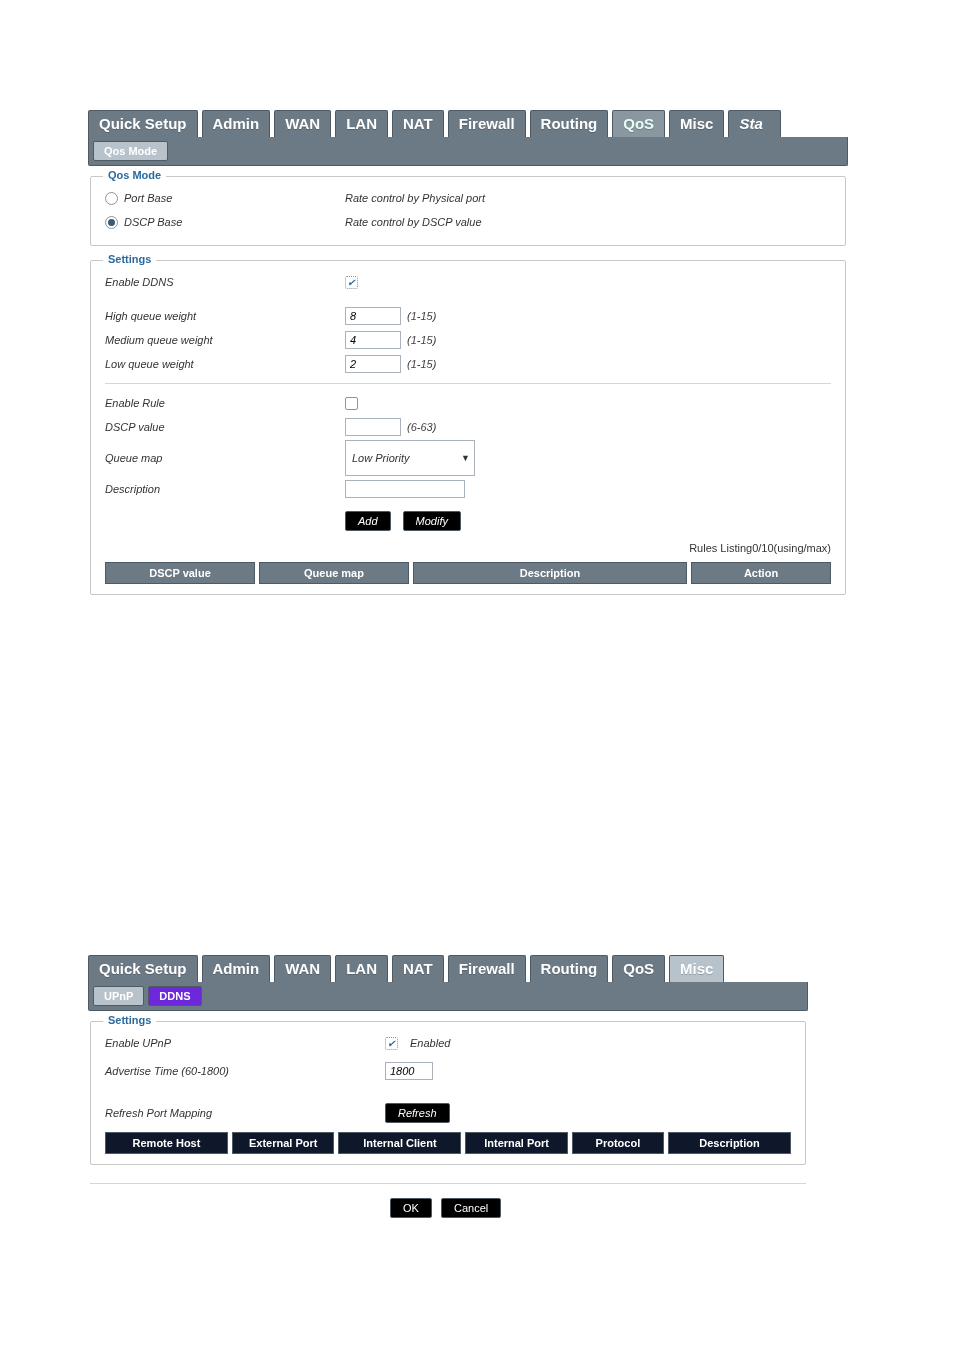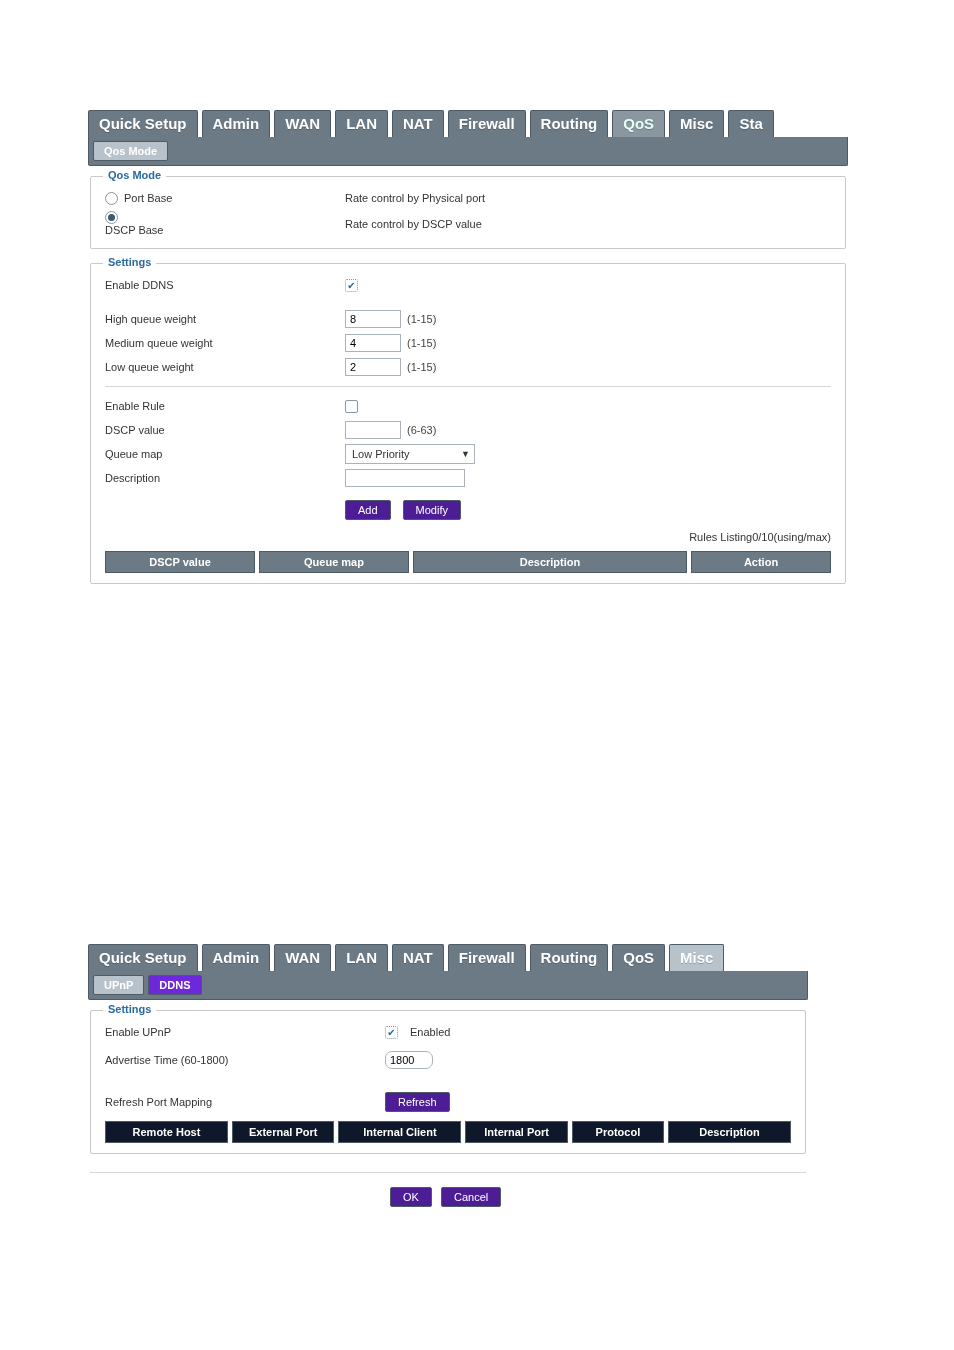--- a/index.html
+++ b/index.html
@@ -14,59 +14,59 @@
     background: #6c7a85; color: #fff; font-weight: bold;
     font-size: 15px; padding: 4px 10px 5px 10px;
     border: 1px solid #4e5b65; border-bottom: none;
     border-radius: 2px 2px 0 0;
     text-shadow: 0 1px 0 rgba(0,0,0,0.2);
     white-space: nowrap;
     cursor: pointer;
   }
   .tab.active { background: #8a96a0; color: #e6fff3; }
   .tab.misc-active { background: #b8c2cb; color: #fff; }
-  .tab.cut { padding-right: 10px; }
+  .tab.cut { padding-right: 17px; font-style: italic; }
 
   .subtabs { display: flex; gap: 4px; background: #6c7a85; padding: 4px 4px 4px 4px; border: 1px solid #4e5b65; border-top: none; border-radius: 0 0 2px 2px; }
   .subtab {
     background: #8a96a0; color: #fff; font-size: 11px; font-weight: bold;
     padding: 3px 10px; border: 1px solid #4e5b65; border-radius: 2px;
     cursor: pointer;
   }
   .subtab.active { background: #b8c2cb; color: #fff; }
   .subtab.dim { background: #6d28d9; }
 
   
   .group { border: 1px solid #c8c8c8; border-radius: 2px; margin: 10px 2px 8px 2px; padding: 8px 14px 10px 14px; position: relative; background: #fff; }
   .group .legend { position: absolute; top: -8px; left: 12px; background: #fff; padding: 0 5px; font-weight: bold; color: #2a6aa0; }
   .group + .group { margin-top: 14px; }
 
-  .row { display: flex; align-items: center; min-height: 22px; margin: 2px 0; }
+  .row { display: flex; align-items: center; min-height: 22px; margin: 2px 0; font-style: italic; }
   .row .label { width: 240px; flex: 0 0 240px; }
   .row .ctrl { display: flex; align-items: center; gap: 6px; }
 
   hr.sep { border: none; border-top: 1px solid #d6d6d6; margin: 8px 0; }
 
   
   .radio, .check { width: 13px; height: 13px; border: 1px solid #8a96a0; border-radius: 2px; background: #fff; display: inline-flex; align-items: center; justify-content: center; margin-right: 6px; cursor: pointer; }
   .radio { border-radius: 50%; }
   .radio.on::after { content: ""; width: 7px; height: 7px; border-radius: 50%; background: #3a5a78; }
   .check.on::after { content: "✔"; font-size: 10px; color: #2a6aa0; }
   .check.dashed { border-style: dotted; }
 
   .txtin { width: 56px; height: 18px; border: 1px solid #aab3bb; padding: 0 4px; font: inherit; background: #fff; }
   .txtin.desc { width: 120px; }
-  .txtin.wide { width: 48px; border-radius: 7px; }
+  .txtin.wide { width: 48px; }
   .hint { color: #444; }
 
-  .select { width: 130px; height: 20px; border: 1px solid #aab3bb; background: #fff; display: inline-flex; align-items: center; justify-content: space-between; padding: 0 4px 0 6px; cursor: pointer; }
+  .select { width: 130px; height: 36px; border: 1px solid #aab3bb; background: #fff; display: inline-flex; align-items: center; justify-content: space-between; padding: 0 4px 0 6px; cursor: pointer; }
   .select .arrow { font-size: 9px; }
 
   .btn {
-    display: inline-block; background: #4c1d95; color: #fff; border: 1px solid #4e5b65;
+    display: inline-block; background: #000000; color: #fff; border: 1px solid #4e5b65;
     padding: 3px 12px; font: inherit; font-weight: normal; cursor: pointer;
     border-radius: 2px;
   }
   .btn + .btn { margin-left: 6px; }
 
   .rules-bar { display: flex; justify-content: flex-end; align-items: center; margin-top: 10px; }
 
   .tbl { display: grid; grid-template-columns: 150px 150px 1fr 140px; gap: 4px; margin-top: 8px; }
   .tbl .th { background: #6c7a85; color: #fff; font-weight: bold; text-align: center; padding: 4px 6px; border: 1px solid #4e5b65; }
 
@@ -106,21 +106,21 @@
 
       <div class="row">
         <div class="label" style="display:flex;align-items:center;">
           <span class="radio"></span>
           <span>Port Base</span>
         </div>
         <div class="ctrl">Rate control by Physical port</div>
       </div>
 
       <div class="row">
-        <div class="label" style="display:flex;flex-direction:column;">
+        <div class="label" style="display:flex;align-items:center;">
           <span class="radio on"></span>
           <span>DSCP Base</span>
         </div>
         <div class="ctrl">Rate control by DSCP value</div>
       </div>
     </div>
 
     <div class="group">
       <span class="legend">Settings</span>
 

